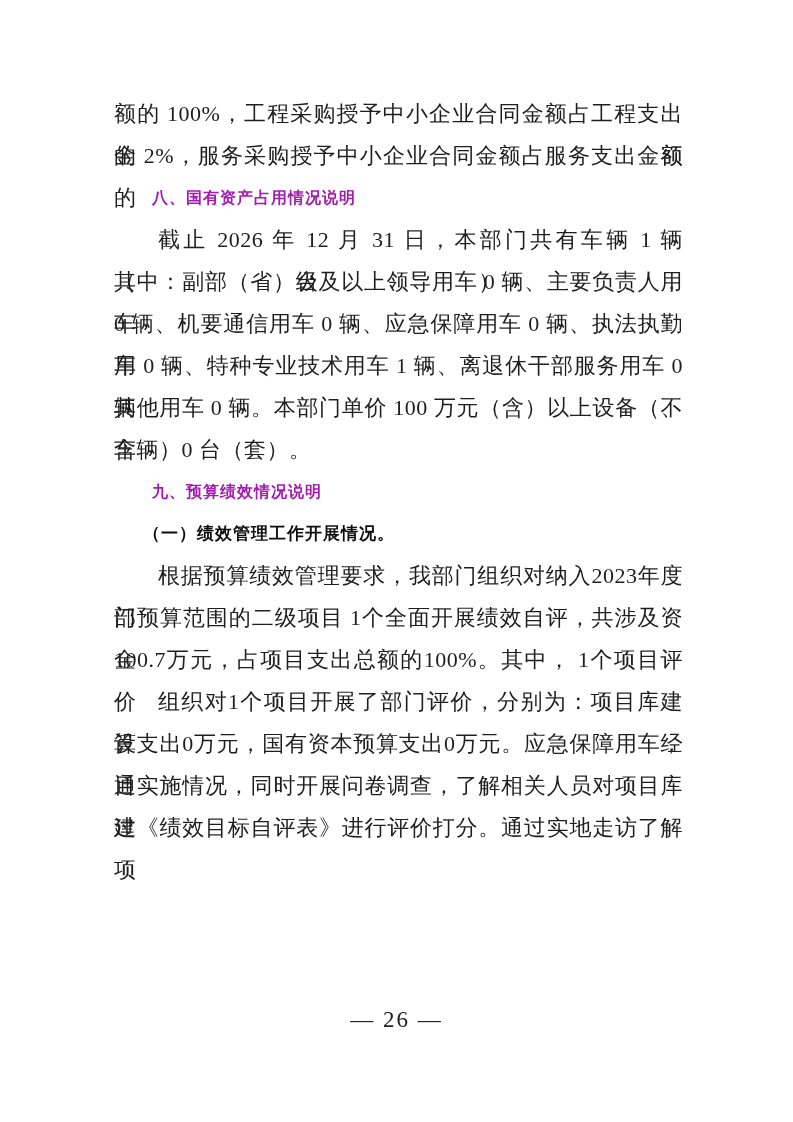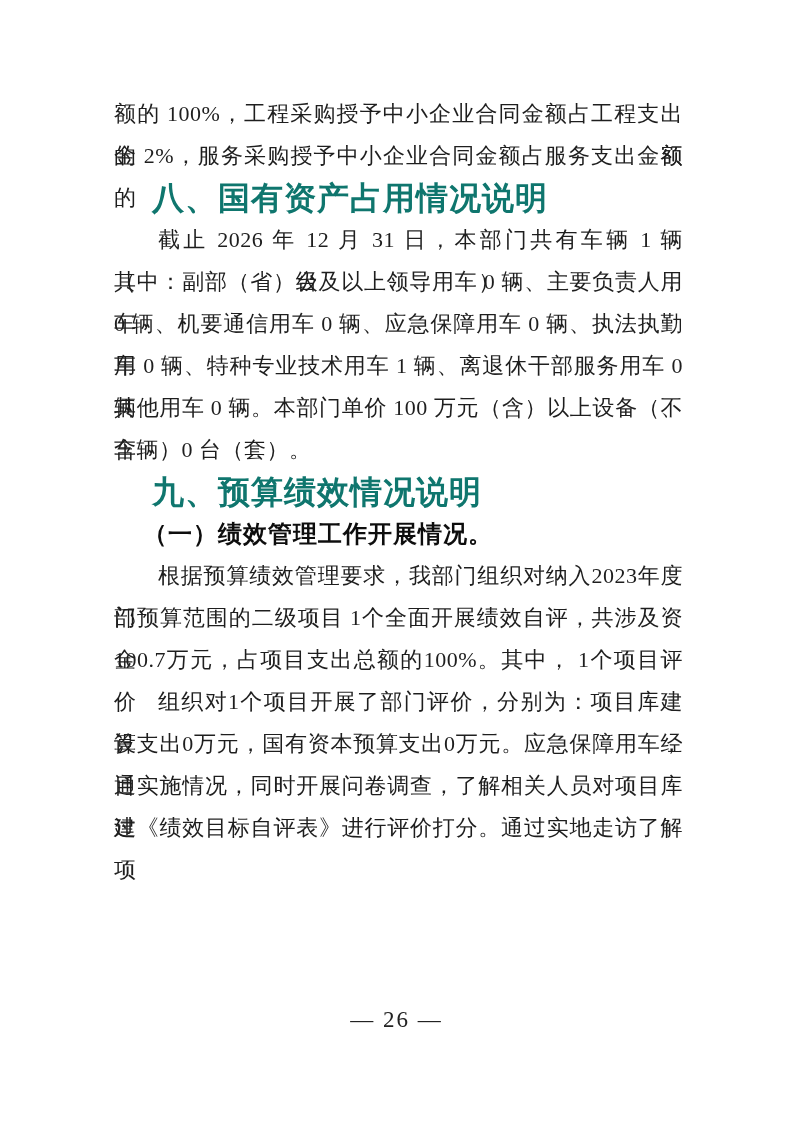--- a/index.html
+++ b/index.html
@@ -37,33 +37,33 @@
   .end {
     text-align-last: left;
     -moz-text-align-last: left;
   }
   .indent {
     text-indent: 44px;
   }
   .h1 {
     font-family: "Liberation Sans", "DejaVu Sans", sans-serif;
     font-weight: bold;
-    font-size: 32px;
+    font-size: 16px;
     line-height: 42px;
     height: 42px;
-    color: #0f766e;
+    color: #a21caf;
     text-indent: 38px;
     letter-spacing: 1px;
     text-align: left;
     text-align-last: left;
   }
   .h2 {
     font-family: "Liberation Serif", "DejaVu Serif", serif;
     font-weight: bold;
-    font-size: 24px;
+    font-size: 17px;
     line-height: 42px;
     height: 42px;
     color: #0d0d0d;
     text-indent: 29px;
     letter-spacing: 1px;
     text-align: left;
     text-align-last: left;
   }
   .footer {
     position: absolute;

